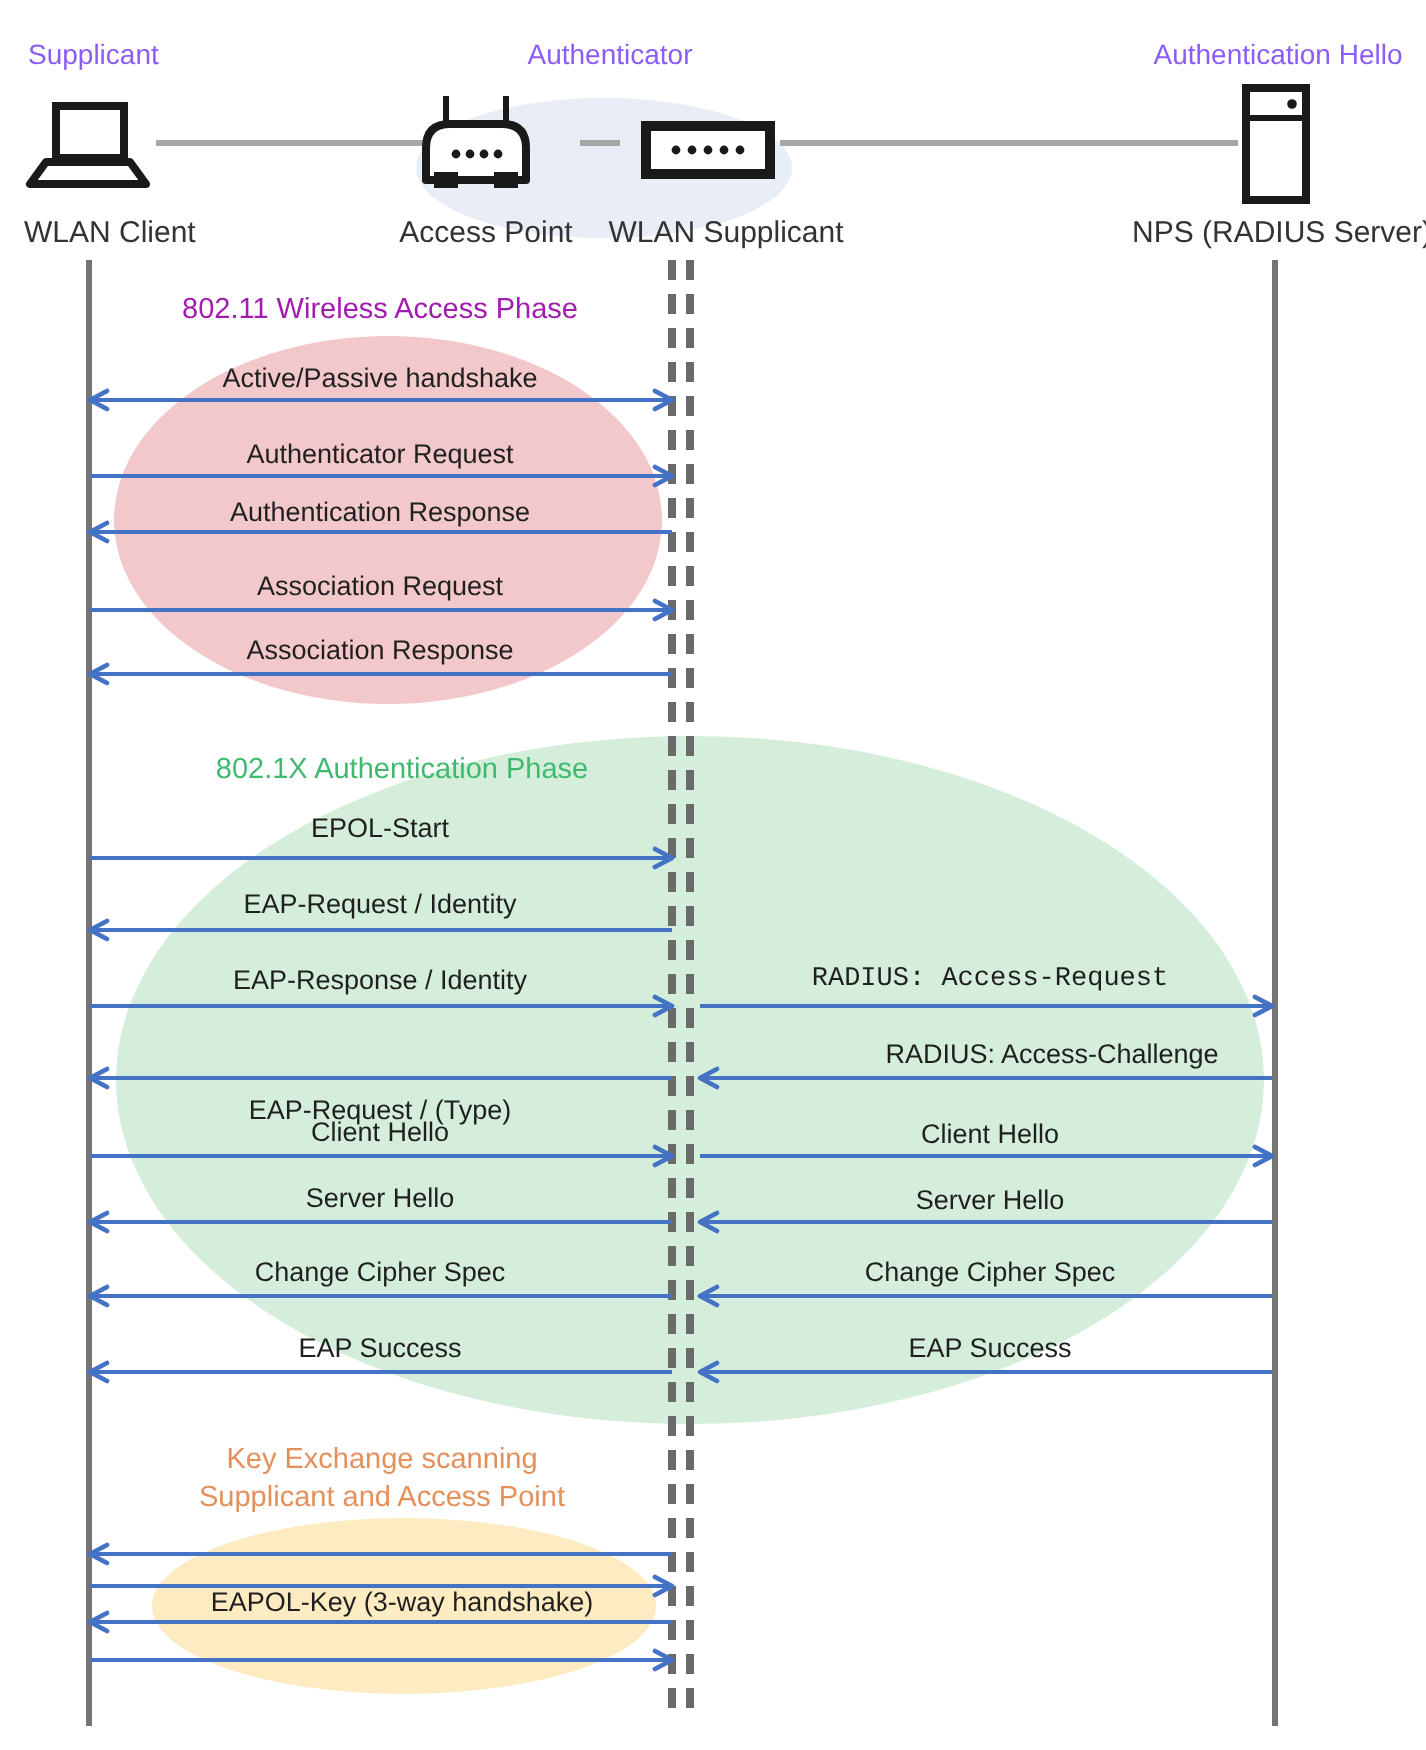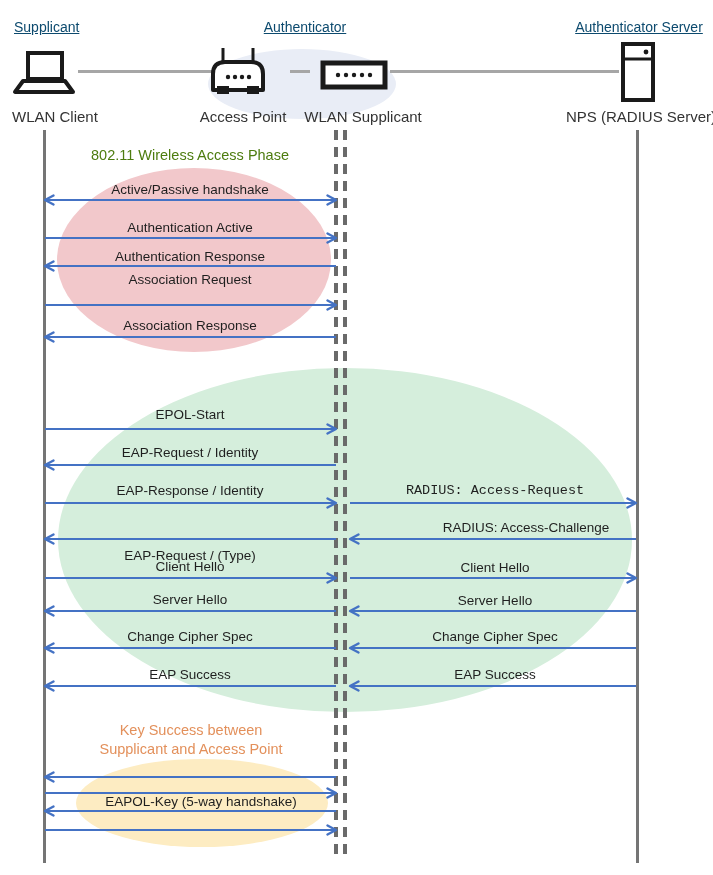--- a/index.html
+++ b/index.html
@@ -1,21 +1,21 @@
 <!DOCTYPE html>
 <html><head>
 <meta charset="utf-8">
 <style>
   html,body{margin:0;padding:0;background:#ffffff;}
   #stage{
     position:relative;width:713px;height:875px;background:#ffffff;overflow:hidden;
     font-family:"Liberation Sans", sans-serif;color:#1f1f1f;
   }
   
-  .role-label{position:absolute;top:19px;font-size:14px;color:#0c4a6e;white-space:nowrap;text-decoration:underline;}
+  .role-label{position:absolute;top:19px;font-size:14px;color:#8b5cf6;white-space:nowrap;}
   .node-label{position:absolute;top:108px;font-size:15px;color:#333333;white-space:nowrap;}
   .centered{transform:translateX(-50%);}
   
   .conn{position:absolute;height:3px;background:#a6a6a6;top:70px;}
   
   .lifeline{position:absolute;top:130px;height:733px;width:3px;background:#757575;}
   .dashline{position:absolute;top:130px;height:728px;width:4px;
     background:repeating-linear-gradient(to bottom,#6a6a6a 0 10px,transparent 10px 17px);}
   
   .ellipse{position:absolute;border-radius:50%;}
@@ -40,21 +40,21 @@
 
 <div id="stage">
 
   <div class="ellipse" id="ellipse-hub" style="background: rgb(233, 237, 246);"></div>
   <div class="ellipse" id="ellipse-phase1" style="background: rgb(242, 200, 203);"></div>
   <div class="ellipse" id="ellipse-phase2" style="background: rgb(213, 238, 220);"></div>
   <div class="ellipse" id="ellipse-phase3" style="background: rgb(253, 236, 194);"></div>
 
   <div class="role-label" style="left:14px;">Supplicant</div>
   <div class="role-label centered" style="left:305px;">Authenticator</div>
-  <div class="role-label centered" style="left:639px;">Authenticator Server</div>
+  <div class="role-label centered" style="left:639px;">Authentication Hello</div>
 
   <div class="conn" style="left:78px;width:135px;"></div>
   <div class="conn" style="left:290px;width:20px;"></div>
   <div class="conn" style="left:390px;width:229px;"></div>
 
   <div class="icon-wrap" style="left:12px;top:50px;">
     <svg width="64" height="46" viewBox="0 0 64 46">
       <rect x="16" y="3" width="34" height="26" fill="#ffffff" stroke="#1a1a1a" stroke-width="4"></rect>
       <polygon points="3,42 61,42 53,31 11,31" fill="#ffffff" stroke="#1a1a1a" stroke-width="4" stroke-linejoin="round"></polygon>
     </svg>
@@ -93,22 +93,23 @@
   <div class="node-label" style="left:12px;">WLAN Client</div>
   <div class="node-label centered" style="left:243px;">Access Point</div>
   <div class="node-label centered" style="left:363px;">WLAN Supplicant</div>
   <div class="node-label centered" style="left:641px;">NPS (RADIUS Server)</div>
 
   <div class="lifeline" style="left:43px;"></div>
   <div class="dashline" style="left:334px;"></div>
   <div class="dashline" style="left:343px;"></div>
   <div class="lifeline" style="left:636px;"></div>
 
-  <div class="phase-title" id="phase-title-1" style="color: #4d7c0f;">802.11 Wireless Access Phase</div>
-  <div class="phase-title" id="phase-title-3" style="color: rgb(227, 144, 91);">Key Success between
+  <div class="phase-title" id="phase-title-1" style="color: #a21caf;">802.11 Wireless Access Phase</div>
+  <div class="phase-title" id="phase-title-2" style="color: rgb(63, 185, 110);">802.1X Authentication Phase</div>
+  <div class="phase-title" id="phase-title-3" style="color: rgb(227, 144, 91);">Key Exchange scanning
 Supplicant and Access Point</div>
 
   <svg id="arrow-svg" width="713" height="875">
     <defs>
       <marker id="ah" markerUnits="userSpaceOnUse" markerWidth="14" markerHeight="14" refX="10.5" refY="6.5" orient="auto-start-reverse">
         <path d="M2,2 L10.5,6.5 L2,11" fill="none" stroke-width="2.4" stroke-linecap="round" stroke-linejoin="round" class="ah-path" stroke="#4472C4"></path>
       </marker>
     </defs>
     <g id="arrow-group">
         <line x1="45" y1="200" x2="336" y2="200" stroke="#4472C4" stroke-width="2" marker-end="url(#ah)" marker-start="url(#ah)"></line>
@@ -132,34 +133,34 @@
         <line x1="636" y1="686" x2="350" y2="686" stroke="#4472C4" stroke-width="2" marker-end="url(#ah)"></line>
         <line x1="336" y1="777" x2="45" y2="777" stroke="#4472C4" stroke-width="2" marker-end="url(#ah)"></line>
         <line x1="45" y1="793" x2="336" y2="793" stroke="#4472C4" stroke-width="2" marker-end="url(#ah)"></line>
         <line x1="336" y1="811" x2="45" y2="811" stroke="#4472C4" stroke-width="2" marker-end="url(#ah)"></line>
         <line x1="45" y1="830" x2="336" y2="830" stroke="#4472C4" stroke-width="2" marker-end="url(#ah)"></line>
       </g>
   </svg>
 
   <div id="label-layer">
       <div class="msg-label" style="left: 190px; top: 189px;">Active/Passive handshake</div>
-      <div class="msg-label" style="left: 190px; top: 227px;">Authentication Active</div>
+      <div class="msg-label" style="left: 190px; top: 227px;">Authenticator Request</div>
       <div class="msg-label" style="left: 190px; top: 256px;">Authentication Response</div>
-      <div class="msg-label" style="left: 190px; top: 279px;">Association Request</div>
+      <div class="msg-label" style="left: 190px; top: 293px;">Association Request</div>
       <div class="msg-label" style="left: 190px; top: 325px;">Association Response</div>
       <div class="msg-label" style="left: 190px; top: 414px; text-align: right;">EPOL-Start</div>
       <div class="msg-label" style="left: 190px; top: 452px;">EAP-Request / Identity</div>
       <div class="msg-label" style="left: 190px; top: 490px;">EAP-Response / Identity</div>
       <div class="msg-label" style="left: 190px; top: 527px; margin-top: 28px;">EAP-Request / (Type)</div>
       <div class="msg-label" style="left: 190px; top: 566px;">Client Hello</div>
       <div class="msg-label" style="left: 190px; top: 599px;">Server Hello</div>
       <div class="msg-label" style="left: 190px; top: 636px;">Change Cipher Spec</div>
       <div class="msg-label" style="left: 190px; top: 674px;">EAP Success</div>
       <div class="msg-label" style="left: 495px; top: 490px; font-family: Liberation Mono, monospace;">RADIUS: Access-Request</div>
       <div class="msg-label" style="left: 495px; top: 527px; margin-left: 31px;">RADIUS: Access-Challenge</div>
       <div class="msg-label" style="left: 495px; top: 567px;">Client Hello</div>
       <div class="msg-label" style="left: 495px; top: 600px;">Server Hello</div>
       <div class="msg-label" style="left: 495px; top: 636px;">Change Cipher Spec</div>
       <div class="msg-label" style="left: 495px; top: 674px;">EAP Success</div>
-      <div class="msg-label" style="left: 201px; top: 801px;">EAPOL-Key (5-way handshake)</div>
+      <div class="msg-label" style="left: 201px; top: 801px;">EAPOL-Key (3-way handshake)</div>
     </div>
 
 </div>
 
 </body></html>

